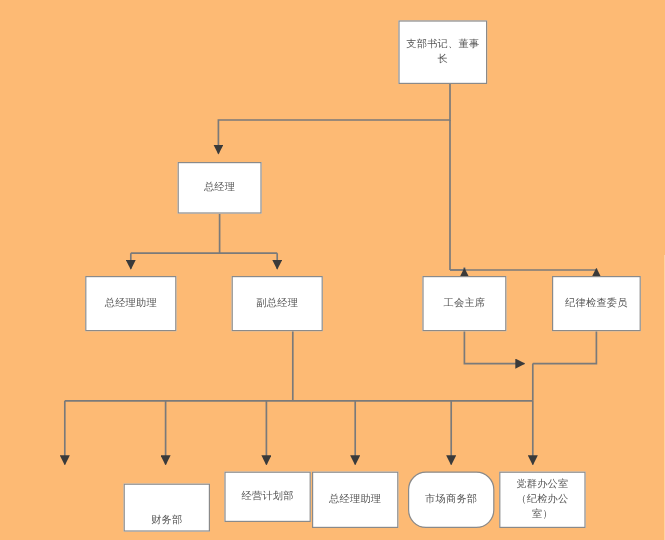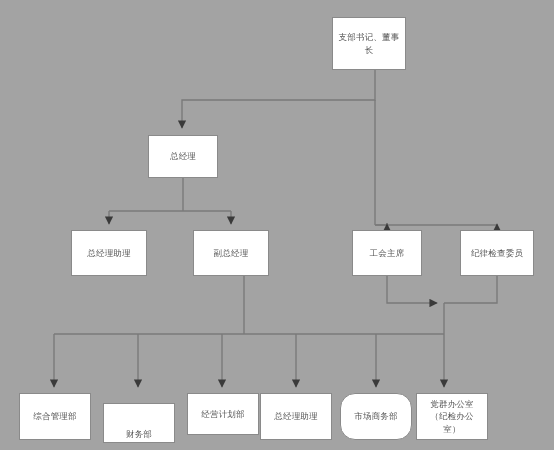--- a/index.html
+++ b/index.html
@@ -5,21 +5,21 @@
 <style>
   html, body {
     margin: 0;
     padding: 0;
     background: #ffffff;
   }
   #canvas {
     position: relative;
     width: 554px;
     height: 450px;
-    background: #a3a3a3;
+    background: #fdba74;
     overflow: hidden;
     font-family: "DejaVu Sans", "Liberation Sans", sans-serif;
   }
   #svg-layer {
     position: absolute;
     left: 0;
     top: 0;
     width: 554px;
     height: 450px;
   }
@@ -110,23 +110,20 @@
   </div>
 
   <div class="node" style="left:352px; top:230px; width:70px; height:46px;">
     <span class="node-label">工会主席</span>
   </div>
 
   <div class="node" style="left:460px; top:230px; width:74px; height:46px;justify-content:center;">
     <span class="node-label">纪律检查委员</span>
   </div>
 
-  <div class="node" style="left:19px; top:393px; width:72px; height:47px;">
-    <span class="node-label">综合管理部</span>
-  </div>
 
   <div class="node" style="left:103px; top:403px; width:72px; height:40px;align-items:flex-end;">
     <span class="node-label">财务部</span>
   </div>
 
   <div class="node" style="left:187px; top:393px; width:72px; height:42px;">
     <span class="node-label">经营计划部</span>
   </div>
 
   <div class="node" style="left:260px; top:393px; width:72px; height:47px;">

